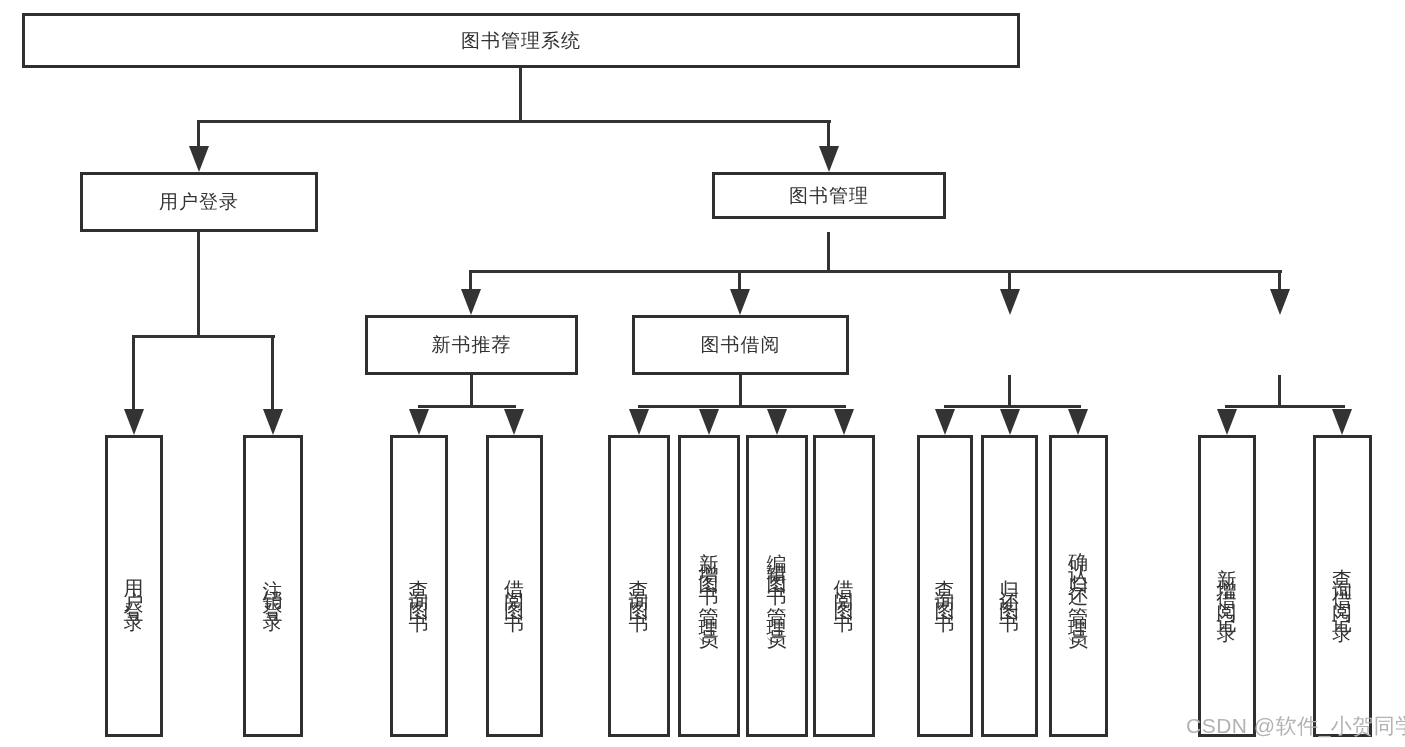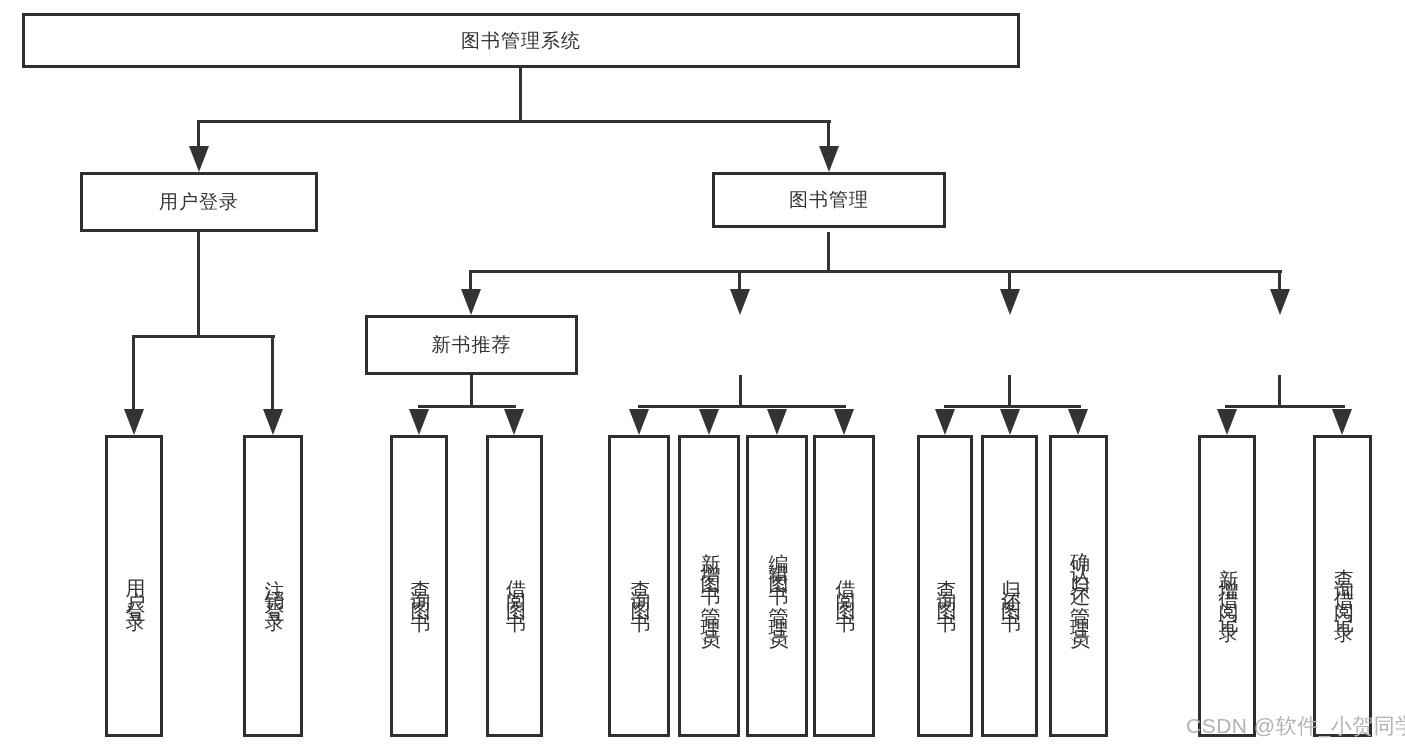--- a/index.html
+++ b/index.html
@@ -7,21 +7,20 @@
     position:relative; width:1405px; height:747px;
     background:#ffffff; overflow:hidden;
     font-family:"Liberation Sans","DejaVu Sans",sans-serif;
     color:#333333;
   }
   .box {
     position:absolute; box-sizing:border-box;
     background:#ffffff; border:3px solid #2f2f2f;
     display:flex; align-items:center; justify-content:center;
     text-align:center;
-    font-family:Liberation Mono, monospace;
   }
   .hbox { font-size:19px; letter-spacing:1px; }
   .leaf span {
     writing-mode:vertical-rl; text-orientation:mixed;
     font-size:20px; letter-spacing:11px; line-height:1;
     white-space:nowrap;
   }
   .hline { position:absolute; height:3px; background:#333333; }
   .vline { position:absolute; width:3px; background:#333333; }
   .arrow {
@@ -44,41 +43,42 @@
   <div class="box hbox" style="left:22px; top:13px; width:998px; height:55px;">图书管理系统</div>
 
   <div class="vline" style="left:519px; top:68px;  height:52px;"></div>
   <div class="hline" style="left:198px; top:120px; width:633px;"></div>
   <div class="vline" style="left:197px; top:120px; height:30px;"></div>
   <div class="vline" style="left:827px; top:120px; height:30px;"></div>
   <div class="arrow" style="left:189px; top:146px;"></div>
   <div class="arrow" style="left:819px; top:146px;"></div>
 
   <div class="box hbox" style="left:80px;  top:172px; width:238px; height:60px;">用户登录</div>
-  <div class="box hbox" style="left:712px; top:172px; width:234px; height:56px;">图书管理</div>
+  <div class="box hbox" style="left:712px; top:172px; width:234px; height:47px;">图书管理</div>
 
   <div class="vline" style="left:197px; top:232px; height:103px;"></div>
   <div class="hline" style="left:133px; top:335px; width:142px;"></div>
   <div class="vline" style="left:132px; top:335px; height:78px;"></div>
   <div class="vline" style="left:271px; top:335px; height:78px;"></div>
   <div class="arrow" style="left:124px; top:409px;"></div>
   <div class="arrow" style="left:263px; top:409px;"></div>
 
   <div class="vline" style="left:827px;  top:232px; height:38px;"></div>
   <div class="hline" style="left:470px;  top:270px; width:812px;"></div>
   <div class="vline" style="left:469px;  top:270px; height:22px;"></div>
   <div class="vline" style="left:738px;  top:270px; height:22px;"></div>
   <div class="vline" style="left:1008px; top:270px; height:22px;"></div>
   <div class="vline" style="left:1278px; top:270px; height:22px;"></div>
   <div class="arrow" style="left:461px;  top:289px;"></div>
   <div class="arrow" style="left:730px;  top:289px;"></div>
   <div class="arrow" style="left:1000px; top:289px;"></div>
   <div class="arrow" style="left:1270px; top:289px;"></div>
 
   <div class="box hbox" style="left:365px;  top:315px; width:213px; height:60px;">新书推荐</div>
+  <div class="box hbox" style="left:632px;  top:315px; width:217px; height:60px;">图书借阅</div>
 
   <div class="vline" style="left:470px; top:375px; height:30px;"></div>
   <div class="hline" style="left:418px; top:405px; width:98px;"></div>
   <div class="arrow" style="left:409px; top:409px;"></div>
   <div class="arrow" style="left:504px; top:409px;"></div>
 
   <div class="vline" style="left:739px; top:375px; height:30px;"></div>
   <div class="hline" style="left:638px; top:405px; width:208px;"></div>
   <div class="arrow" style="left:629px; top:409px;"></div>
   <div class="arrow" style="left:699px; top:409px;"></div>

